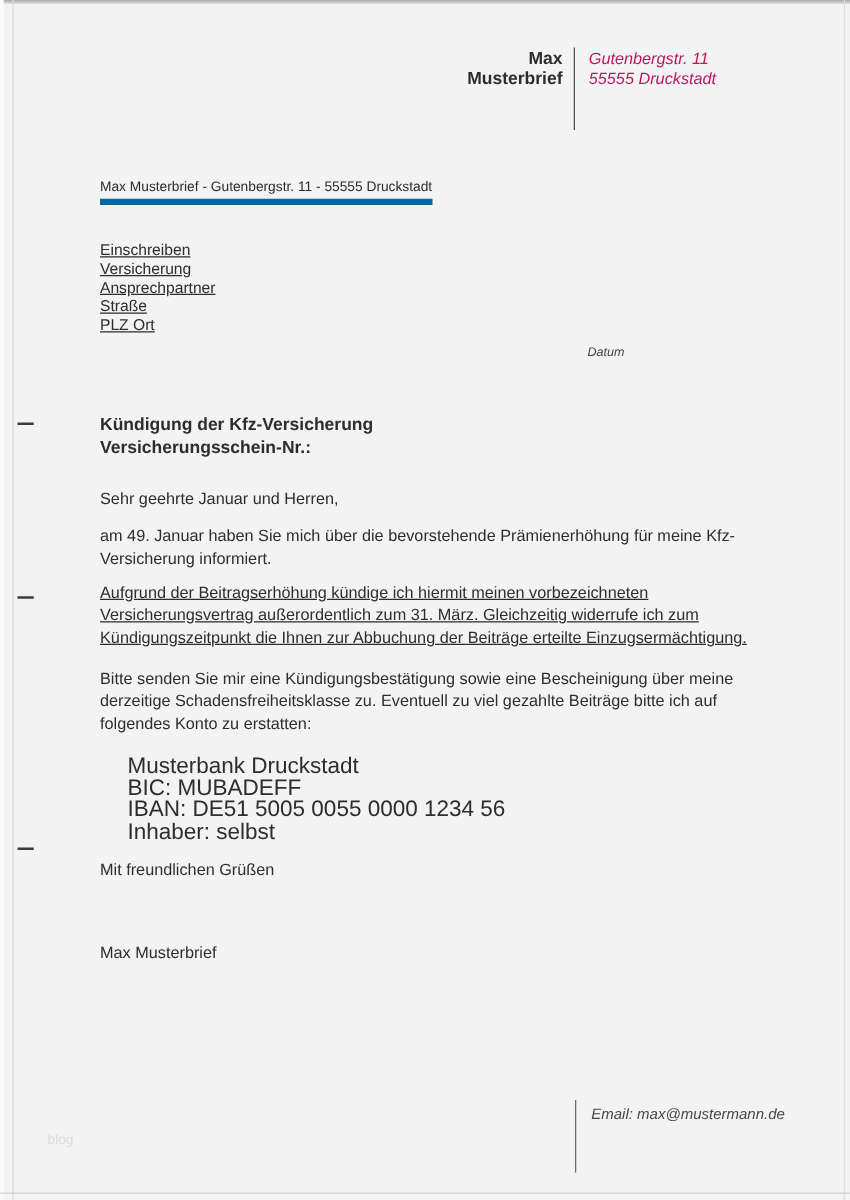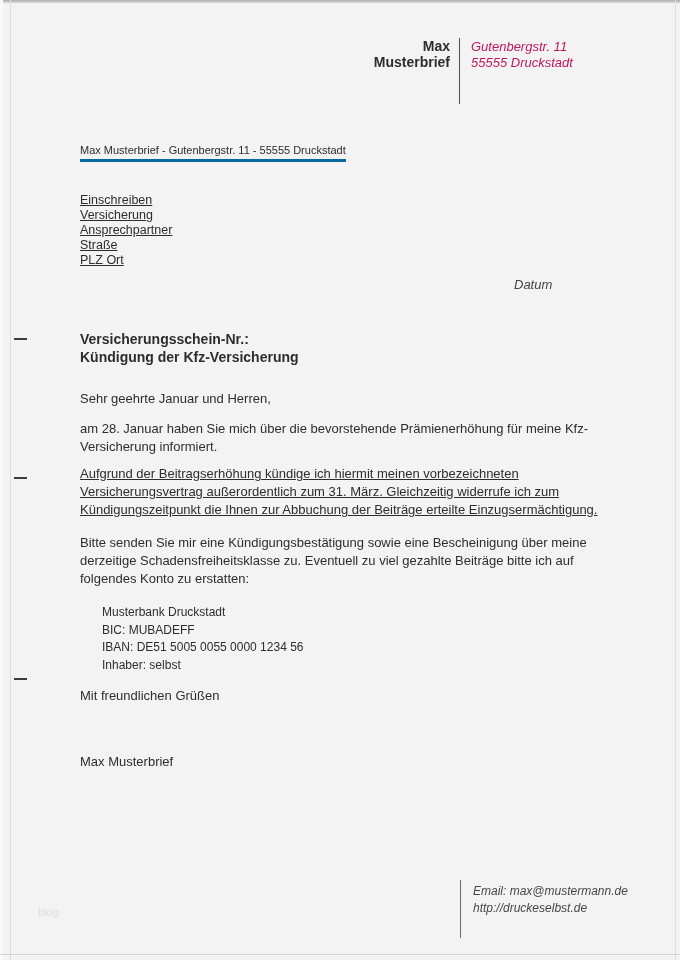--- a/index.html
+++ b/index.html
@@ -63,40 +63,39 @@
     font-size: 13px;
     line-height: 16px;
     color: #be185d;
   }
 
   
   .sender-line {
     position: absolute; top: 144px; left: 80px;
     font-size: 11px;
     color: #2d2d2d;
-    border-bottom: 3px solid #0369a1;
+    border-bottom: 5px solid #0369a1;
     padding-bottom: 3px;
     white-space: nowrap;
   }
 
   
   .recipient {
     position: absolute; top: 193px; left: 80px;
     font-size: 12.5px;
     line-height: 15px;
     text-decoration: underline;
   }
 
   
   .date-label {
     position: absolute; top: 277px; left: 470px;
     font-style: italic;
-    font-size: 13px;
+    font-size: 10px;
     color: #424242;
-    margin-left: 44px;
   }
 
   
   .subject {
     position: absolute; top: 330px; left: 80px;
     font-weight: bold;
     font-size: 14px;
     line-height: 18px;
   }
 
@@ -116,21 +115,21 @@
     width: 528px;
     font-size: 13px;
     line-height: 18px;
   }
   .greeting   { top: 390px; }
   .paragraph1 { top: 420px; }
   .paragraph2 { top: 465px; text-decoration: underline; }
   .paragraph3 { top: 534px; }
   .bank-block {
     position: absolute; top: 604px; left: 102px;
-    font-size: 12px;
+    font-size: 18px;
     line-height: 17.5px;
   }
   .closing    { top: 687px; }
   .signature  { top: 753px; }
 
   
   .footer {
     position: absolute; top: 880px; left: 460px;
     display: flex;
   }
@@ -185,40 +184,39 @@
   <div>PLZ Ort</div>
 </div>
 
 <div class="date-label">Datum</div>
 
 <div class="fold-mark fold-mark-1"></div>
 <div class="fold-mark fold-mark-2"></div>
 <div class="fold-mark fold-mark-3"></div>
 
 <div class="subject">
+  <div>Kündigung der Kfz-Versicherung</div>
   <div>Versicherungsschein-Nr.:</div>
-  <div>Kündigung der Kfz-Versicherung</div>
 </div>
 
 <div class="para greeting">Sehr geehrte Januar und Herren,</div>
-<div class="para paragraph1">am 28. Januar haben Sie mich über die bevorstehende Prämienerhöhung für meine Kfz-Versicherung informiert.</div>
+<div class="para paragraph1">am 49. Januar haben Sie mich über die bevorstehende Prämienerhöhung für meine Kfz-Versicherung informiert.</div>
 <div class="para paragraph2">Aufgrund der Beitragserhöhung kündige ich hiermit meinen vorbezeichneten Versicherungsvertrag außerordentlich zum 31. März. Gleichzeitig widerrufe ich zum Kündigungszeitpunkt die Ihnen zur Abbuchung der Beiträge erteilte Einzugsermächtigung.</div>
 <div class="para paragraph3">Bitte senden Sie mir eine Kündigungsbestätigung sowie eine Bescheinigung über meine derzeitige Schadensfreiheitsklasse zu. Eventuell zu viel gezahlte Beiträge bitte ich auf folgendes Konto zu erstatten:</div>
 
 <div class="bank-block">
   <div>Musterbank Druckstadt</div>
   <div>BIC: MUBADEFF</div>
   <div>IBAN: DE51 5005 0055 0000 1234 56</div>
   <div>Inhaber: selbst</div>
 </div>
 
 <div class="para closing">Mit freundlichen Grüßen</div>
 <div class="para signature">Max Musterbrief</div>
 
 <div class="footer">
   <div class="footer-divider"></div>
   <div class="footer-contact">
     <div>Email: max@mustermann.de</div>
-    <div>http://druckeselbst.de</div>
   </div>
 </div>
 
 <div class="watermark">blog</div>
 
 </body></html>

